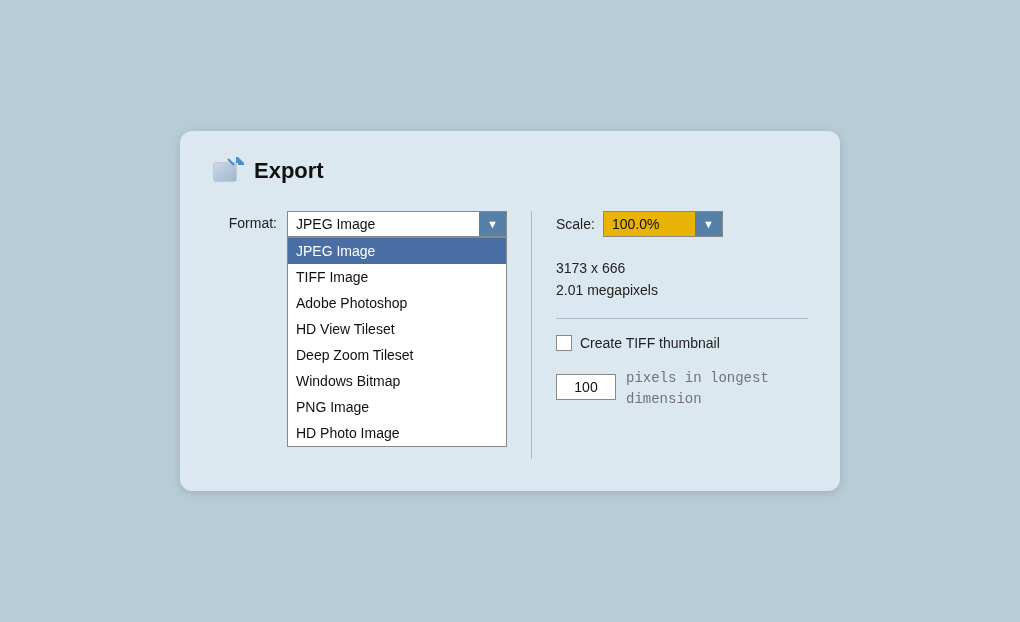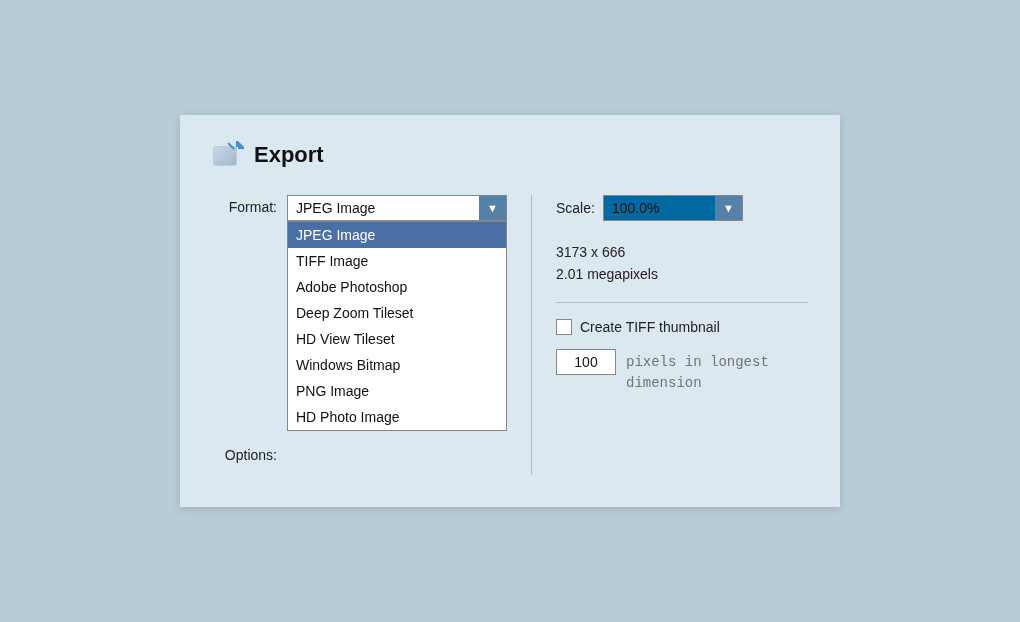--- a/index.html
+++ b/index.html
@@ -10,21 +10,21 @@
       align-items: center;
       justify-content: center;
       width: 1020px;
       height: 622px;
       font-family: Arial, sans-serif;
       font-size: 14px;
     }
 
     .panel {
       background: #dce8f0;
-      border-radius: 0;
+      border-radius: 12px;
       padding: 24px 32px 32px 32px;
       width: 660px;
       min-height: 340px;
       box-shadow: 0 2px 8px rgba(0,0,0,0.15);
     }
 
     .panel-header {
       display: flex;
       align-items: center;
       gap: 10px;
@@ -142,25 +142,25 @@
       color: #222;
       font-size: 14px;
     }
 
     .scale-wrapper {
       position: relative;
       display: inline-block;
     }
 
     .scale-input {
-      background: #0369a1;
+      background: #eab308;
       border: 1px solid #888;
       padding: 4px 16px 4px 8px;
       font-size: 14px;
-      width: 140px;
+      width: 120px;
       color: #111;
     }
 
     .dimensions-text {
       color: #222;
       font-size: 14px;
       line-height: 1.6;
       margin-bottom: 16px;
     }
 
@@ -186,21 +186,21 @@
       flex-shrink: 0;
     }
 
     .checkbox-label {
       font-size: 14px;
       color: #222;
     }
 
     .pixel-row {
       display: flex;
-      align-items: flex-start;
+      align-items: center;
       gap: 10px;
     }
 
     .pixel-input {
       background: white;
       border: 1px solid #888;
       padding: 4px 8px;
       font-size: 14px;
       width: 60px;
       color: #111;
@@ -248,34 +248,29 @@
         <span class="form-label">Format:</span>
         <div>
           <div class="dropdown-wrapper">
             <div class="format-select">JPEG Image</div>
             <div class="dropdown-arrow"></div>
           </div>
           <div class="dropdown-list">
             <div class="dropdown-list-item selected">JPEG Image</div>
             <div class="dropdown-list-item">TIFF Image</div>
             <div class="dropdown-list-item">Adobe Photoshop</div>
+            <div class="dropdown-list-item">HD View Tileset</div>
             <div class="dropdown-list-item">Deep Zoom Tileset</div>
-            <div class="dropdown-list-item">HD View Tileset</div>
             <div class="dropdown-list-item">Windows Bitmap</div>
             <div class="dropdown-list-item">PNG Image</div>
             <div class="dropdown-list-item">HD Photo Image</div>
           </div>
         </div>
       </div>
 
-      <div class="form-row">
-        <span class="form-label">Options:</span>
-        <div class="options-area">
-        </div>
-      </div>
     </div>
 
     <div class="right-section">
       <div class="scale-row">
         <span class="scale-label">Scale:</span>
         <div class="scale-wrapper">
           <input class="scale-input" type="text" value="100.0%" style="">
           <div class="dropdown-arrow"></div>
         </div>
       </div>

